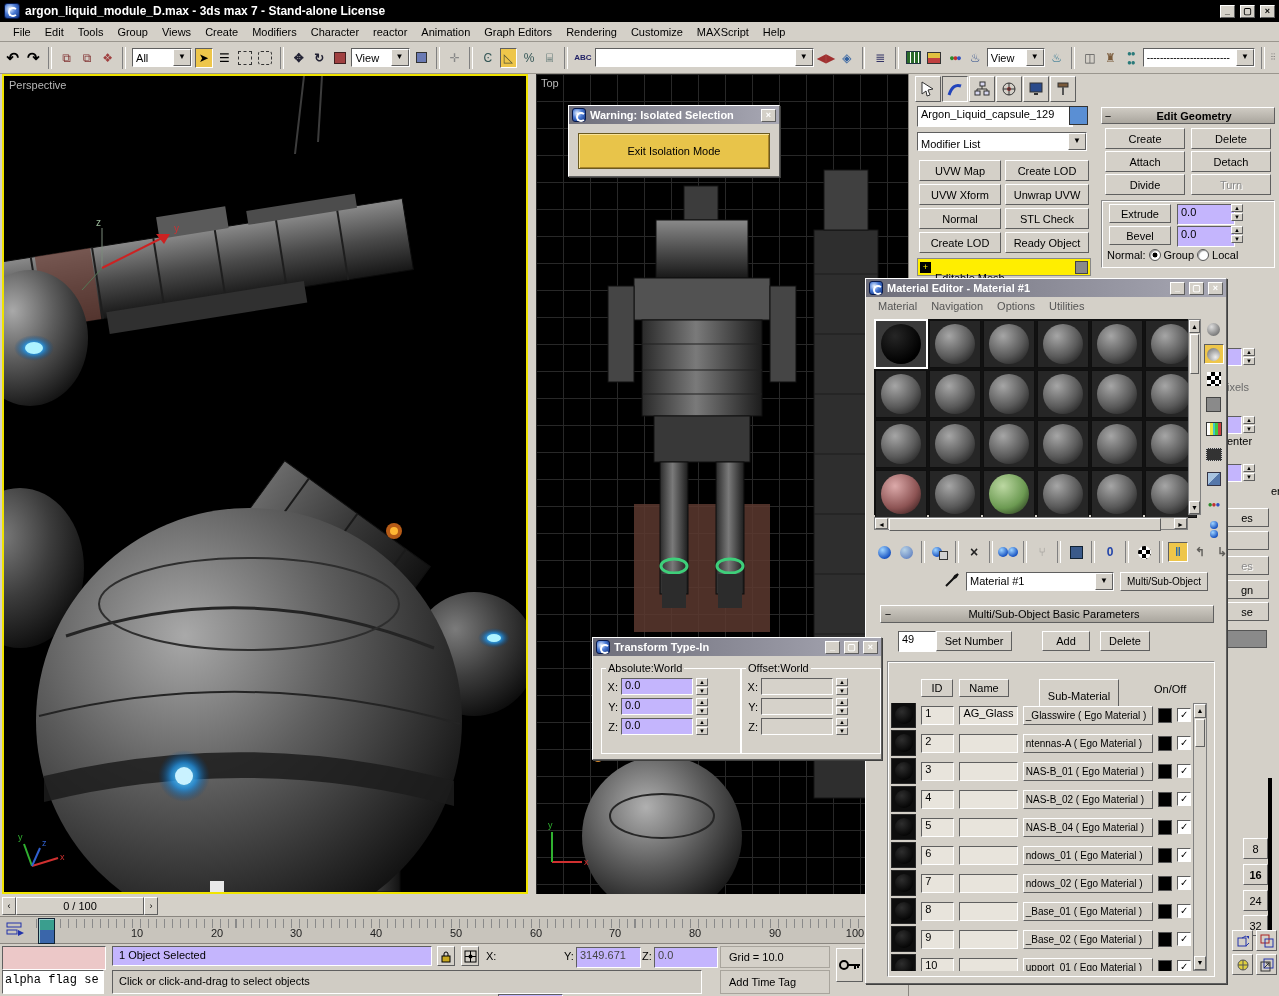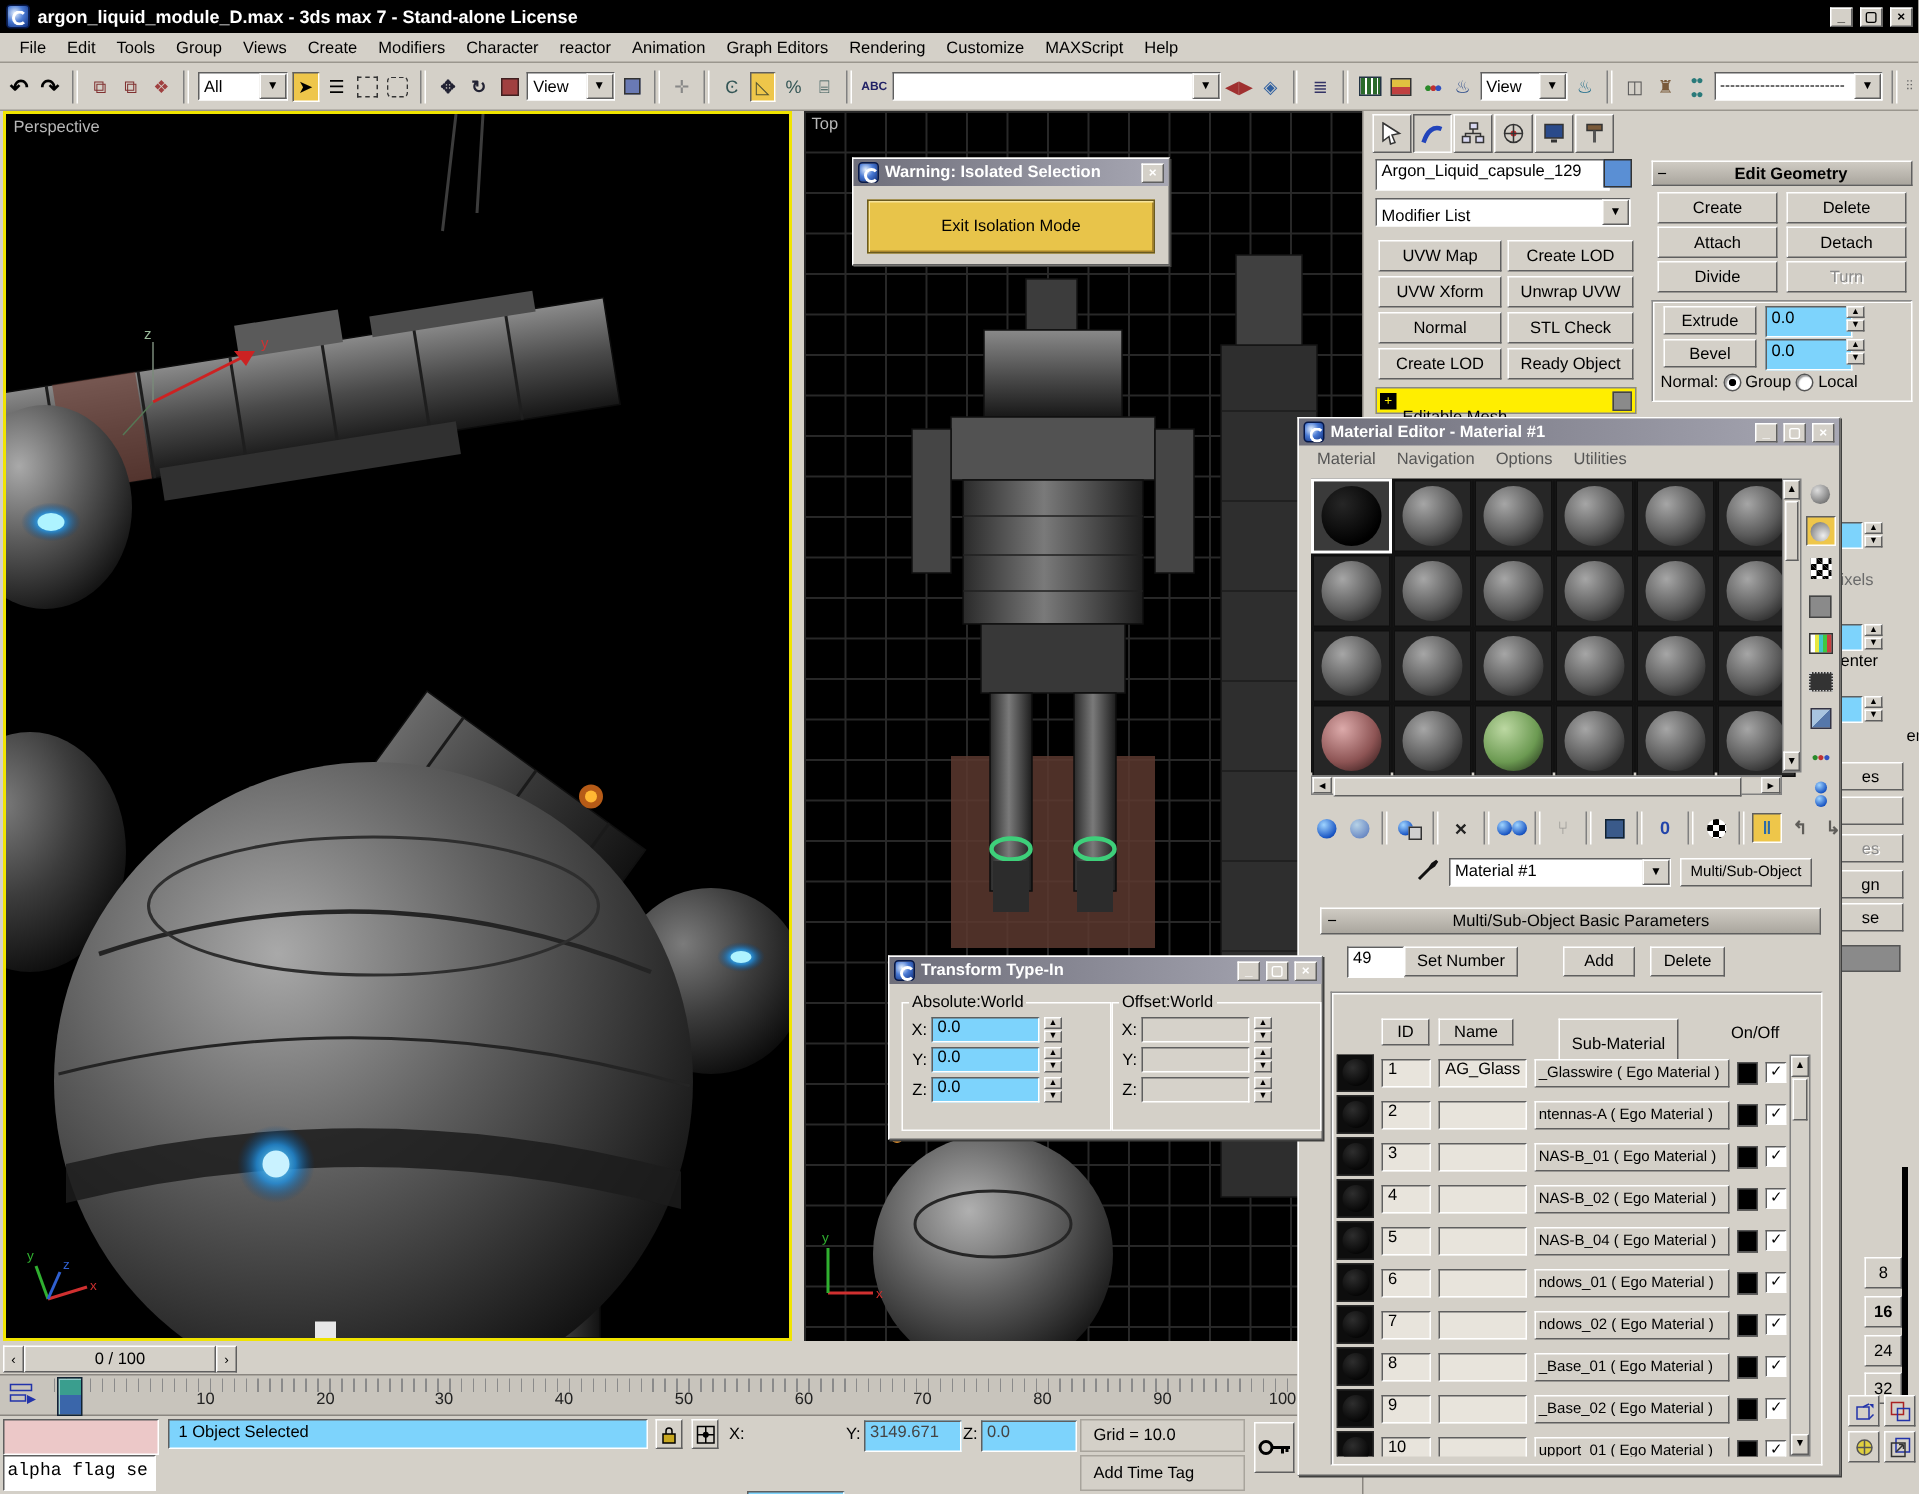--- a/index.html
+++ b/index.html
@@ -2,21 +2,21 @@
 <html><head>
 <meta charset="utf-8">
 <style>
   html,body{margin:0;padding:0;}
   body{width:1279px;height:996px;position:relative;background:#d4d0c8;
        font-family:"Liberation Sans",sans-serif;font-size:11px;color:#000;overflow:hidden;}
   .abs{position:absolute;}
   .raised{background:#d4d0c8;border:1px solid;border-color:#ffffff #5f5f5f #5f5f5f #ffffff;}
   .raised2{background:#d4d0c8;border:1px solid;border-color:#ffffff #5f5f5f #5f5f5f #ffffff;box-shadow:1px 1px 0 #40403f;}
   .sunk{background:#ffffff;border:1px solid;border-color:#5f5f5f #ffffff #ffffff #5f5f5f;}
-  .sunkg{background:#7dd3fc;border:1px solid;border-color:#5f5f5f #ffffff #ffffff #5f5f5f;}
+  .sunkg{background:#c4b5fd;border:1px solid;border-color:#5f5f5f #ffffff #ffffff #5f5f5f;}
   .btn{background:#d4d0c8;border:1px solid;border-color:#ffffff #5f5f5f #5f5f5f #ffffff;
        display:flex;align-items:center;justify-content:center;box-sizing:border-box;}
   .btn.dis{color:#8a8a8a;text-shadow:1px 1px 0 #fff;}
   .winbtn{width:15px;height:13px;background:#d4d0c8;border:1px solid;border-color:#fff #5f5f5f #5f5f5f #fff;
           font-size:9px;line-height:10px;text-align:center;font-weight:bold;box-sizing:border-box;}
   .tbar{display:flex;align-items:center;gap:3px;}
   .icon{width:20px;height:20px;display:flex;align-items:center;justify-content:center;font-size:12px;box-sizing:border-box;}
   .icon.on{background:#eec64a;border:1px solid;border-color:#5f5f5f #ffffff #ffffff #5f5f5f;}
   .sep{width:2px;height:22px;border-left:1px solid #808080;border-right:1px solid #fff;margin:0 3px;}
   .dd{display:flex;align-items:center;box-sizing:border-box;background:#fff;
@@ -575,20 +575,23 @@
 
 <div class="abs" style="left:0;top:944px;width:865px;height:52px;background:#d4d0c8;">
   <div class="abs" style="left:2px;top:2px;width:102px;height:22px;background:#ecc8c8;border:1px solid;border-color:#5f5f5f #fff #fff #5f5f5f;"></div>
   <div class="abs" style="left:2px;top:26px;width:102px;height:24px;background:#fff;border:1px solid;border-color:#5f5f5f #fff #fff #5f5f5f;
               font-family:'Liberation Mono',monospace;font-size:12px;padding:2px 2px;box-sizing:border-box;white-space:nowrap;overflow:hidden;">
     <span>alpha flag se</span>
   </div>
   <div class="abs sunkg" style="left:112px;top:2px;width:320px;height:20px;padding:2px 6px;box-sizing:border-box;">
     <span>1 Object Selected</span>
   </div>
+  <div class="abs sunkg" style="left:112px;top:26px;width:590px;height:24px;padding:4px 6px;box-sizing:border-box;background:#d0ccc4;">
+    <span>Click or click-and-drag to select objects</span>
+  </div>
   <span class="btn abs" style="left:437px;top:2px;width:18px;height:20px;">
     <svg width="10" height="13">
         <rect x="1" y="6" width="8" height="6" fill="#c8a820" stroke="#000"></rect>
         <path d="M3,6 V4 a2,2 0 0 1 4,0 V6" fill="none" stroke="#000"></path>
       </svg>
     </span>
   <span class="btn abs" style="left:461px;top:2px;width:18px;height:20px;">
     <svg width="13" height="13">
         <rect x="1" y="1" width="11" height="11" fill="none" stroke="#000"></rect>
         <circle cx="6.5" cy="6.5" r="2" fill="#000"></circle>

